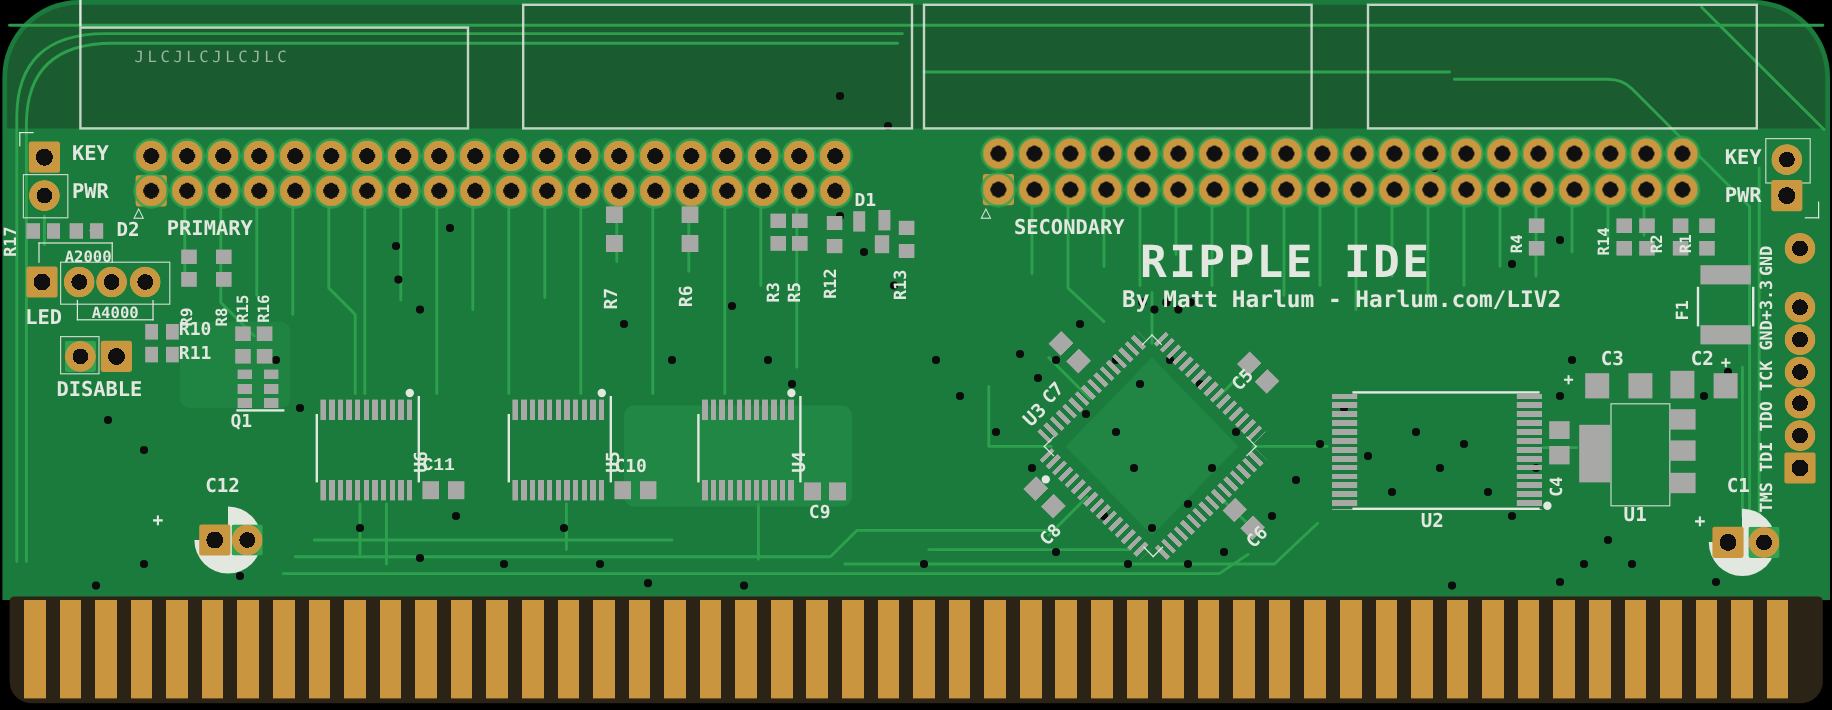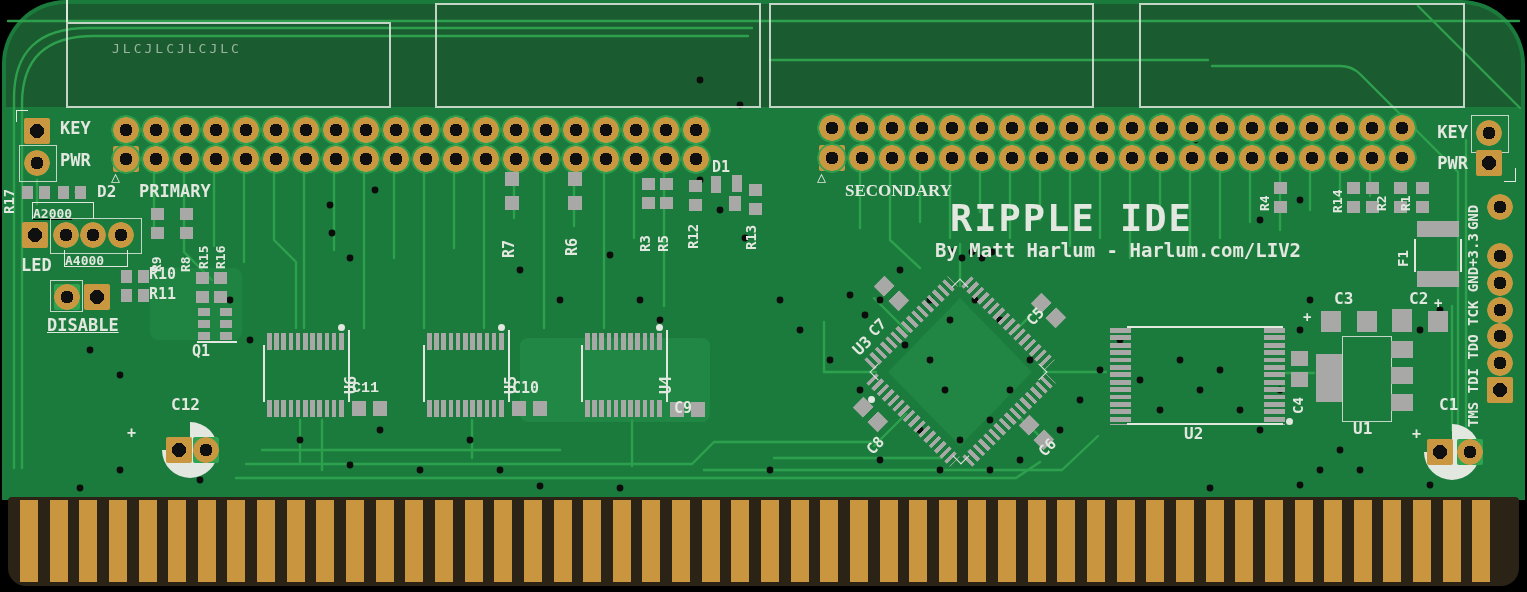--- a/index.html
+++ b/index.html
@@ -59,22 +59,22 @@
   .u1pad{position:absolute;width:22px;height:17px;background:var(--smd);}
   .capcircle{position:absolute;width:56px;height:56px;border-radius:50%;
       background:conic-gradient(var(--silk) 0 270deg, transparent 270deg 360deg);}
   #edgestrip{position:absolute;left:8px;top:497px;width:1511px;height:89px;background:var(--edge);
       border-radius:4px 4px 18px 18px;}
   #fingers{position:absolute;left:12px;top:3px;width:1471px;height:82px;
       background:repeating-linear-gradient(90deg,var(--finger) 0 18px,transparent 18px 29.64px);}
   #frontbanner{position:absolute;left:8px;top:406px;width:146px;height:54px;background:var(--silk);
       clip-path:polygon(0% 54%, 17% 3%, 100% 3%, 86% 50%, 100% 97%, 17% 97%);}
   #frontbanner .txt{position:absolute;left:36px;top:13px;color:var(--board);font-weight:bold;font-size:29px;letter-spacing:2px;}
-  .bracket-top{position:absolute;border:1.5px solid var(--silk);border-bottom:none;text-align:left;text-decoration:underline;}
-  .bracket-bot{position:absolute;border:1.5px solid var(--silk);border-top:none;}
+  .bracket-top{position:absolute;border:1.5px solid var(--silk);border-bottom:none;text-align:right;}
+  .bracket-bot{position:absolute;border:1.5px solid var(--silk);border-top:none;text-align:center;}
   .bracket-top .lbl2,.bracket-bot .lbl2{color:var(--silk);font-weight:bold;font-size:13px;line-height:16px;}
   .corner{position:absolute;width:11px;height:11px;border-left:1.5px solid var(--silk);border-top:1.5px solid var(--silk);}
 </style>
 </head>
 <body>
 
 <div id="stage">
   <div id="board"></div>
   <div id="topzone"></div>
 
@@ -199,21 +199,21 @@
   <div class="pinrow" style="left:111px;top:115px;"></div>
   <div class="sq" style="left:113px;top:146px;"></div>
   <div class="pinrow" style="left:111px;top:144px;"></div>
   <div class="lbl" style="left:111px;top:170px;">△</div>
   <div class="lbl" style="left:139px;top:183px;font-size:17px;">PRIMARY</div>
 
   <div class="pinrow" style="left:817px;top:113px;"></div>
   <div class="sq" style="left:819px;top:145px;"></div>
   <div class="pinrow" style="left:817px;top:143px;"></div>
   <div class="lbl" style="left:817px;top:170px;">△</div>
-  <div class="lbl" style="left:845px;top:182px;font-size:17px;font-family:Liberation Serif, serif;">SECONDARY</div>
+  <div class="lbl" style="left:845px;top:182px;font-size:17px;">SECONDARY</div>
 
   <div class="corner" style="left:16px;top:110px;"></div>
   <div class="sq" style="left:24px;top:118px;"></div>
   <div class="lbl" style="left:60px;top:120px;font-size:17px;">KEY</div>
   <div class="silkbox" style="left:19px;top:145px;width:36px;height:35px;border-width:1.5px;"></div>
   <div class="ring" style="left:24px;top:150px;"></div>
   <div class="lbl" style="left:60px;top:152px;font-size:17px;">PWR</div>
 
   <div class="lbl v" style="left:2px;top:214px;font-size:14px;">R17</div>
   <div class="rh" style="left:22px;top:186px;"></div>
@@ -228,21 +228,21 @@
   <div class="ring" style="left:53px;top:222px;"></div>
   <div class="ring" style="left:80px;top:222px;"></div>
   <div class="ring" style="left:108px;top:222px;"></div>
   <div class="bracket-bot" style="left:64px;top:250px;width:62px;height:16px;">
     <span class="lbl2">A4000</span></div>
   <div class="lbl" style="left:21px;top:257px;font-size:17px;">LED</div>
 
   <div class="silkbox" style="left:50px;top:280px;width:31px;height:30px;border-width:1.5px;"></div>
   <div class="greensq" style="left:54px;top:284px;"></div>
   <div class="sq" style="left:84px;top:284px;"></div>
-  <div class="lbl" style="left:47px;top:317px;font-size:17px;text-decoration:underline;">DISABLE</div>
+  <div class="lbl" style="left:47px;top:317px;font-size:17px;">DISABLE</div>
 
   <div class="rv" style="left:151px;top:208px;"></div>
   <div class="rv" style="left:180px;top:208px;"></div>
   <div class="lbl v" style="left:150px;top:272px;font-size:13px;">R9</div>
   <div class="lbl v" style="left:179px;top:272px;font-size:13px;">R8</div>
   <div class="lbl v" style="left:197px;top:269px;font-size:13px;">R15</div>
   <div class="lbl v" style="left:214px;top:269px;font-size:13px;">R16</div>
   <div class="rh" style="left:121px;top:270px;"></div>
   <div class="rh" style="left:121px;top:289px;"></div>
   <div class="lbl" style="left:149px;top:267px;">R10</div>
@@ -290,21 +290,21 @@
   <div class="cap2" style="left:512px;top:401px;"></div>
   <div class="lbl" style="left:512px;top:381px;">C10</div>
 
   <div class="sr" style="left:585px;top:333px;"></div>
   <div class="sr" style="left:585px;top:400px;"></div>
   <div class="wline" style="left:581px;top:345px;width:1.5px;height:57px;"></div>
   <div class="wline" style="left:666px;top:330px;width:1.5px;height:72px;"></div>
   <div class="dot" style="left:656px;top:324px;"></div>
   <div class="lbl v" style="left:659px;top:394px;">U4</div>
   <div class="cap2" style="left:670px;top:402px;"></div>
-  <div class="lbl" style="left:674px;top:401px;">C9</div>
+  <div class="lbl" style="left:674px;top:420px;">C9</div>
 
   <div class="lbl ctr" style="left:950px;top:200px;width:310px;font-size:37px;letter-spacing:2px;">RIPPLE IDE</div>
   <div class="lbl ctr" style="left:935px;top:241px;width:340px;font-size:19px;">By Matt Harlum - Harlum.com/LIV2</div>
 
   <div class="qstripe" style="left:852px;top:316px;transform:rotate(-45deg);"></div>
   <div class="qstripe" style="left:949px;top:316px;transform:rotate(45deg);"></div>
   <div class="qstripe" style="left:854px;top:413px;transform:rotate(45deg);"></div>
   <div class="qstripe" style="left:950px;top:413px;transform:rotate(-45deg);"></div>
   <div class="corner" style="left:954px;top:281px;transform:rotate(45deg);"></div>
   <div class="corner" style="left:1033px;top:366px;transform:rotate(135deg);"></div>

